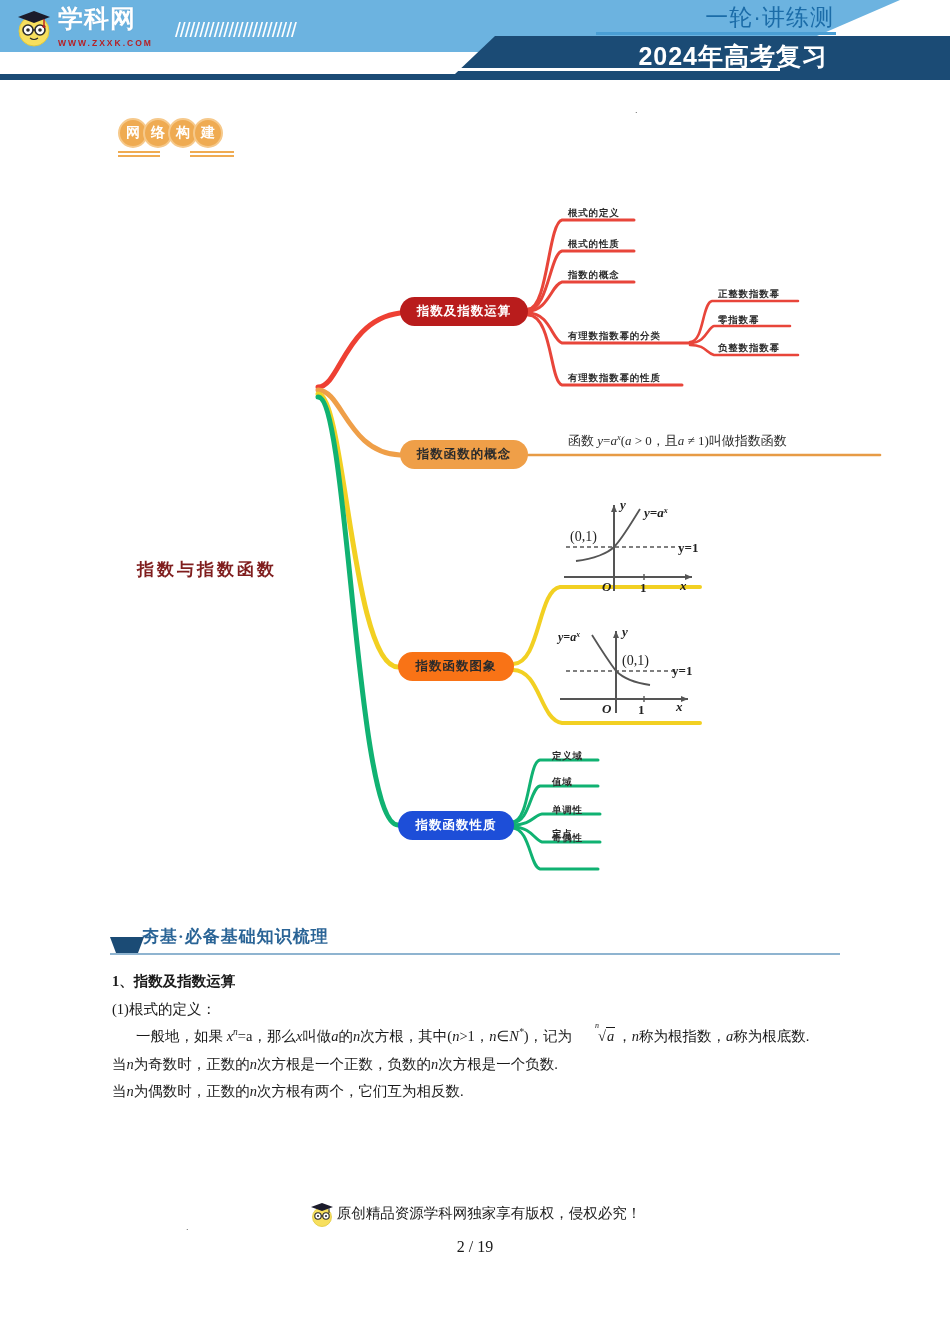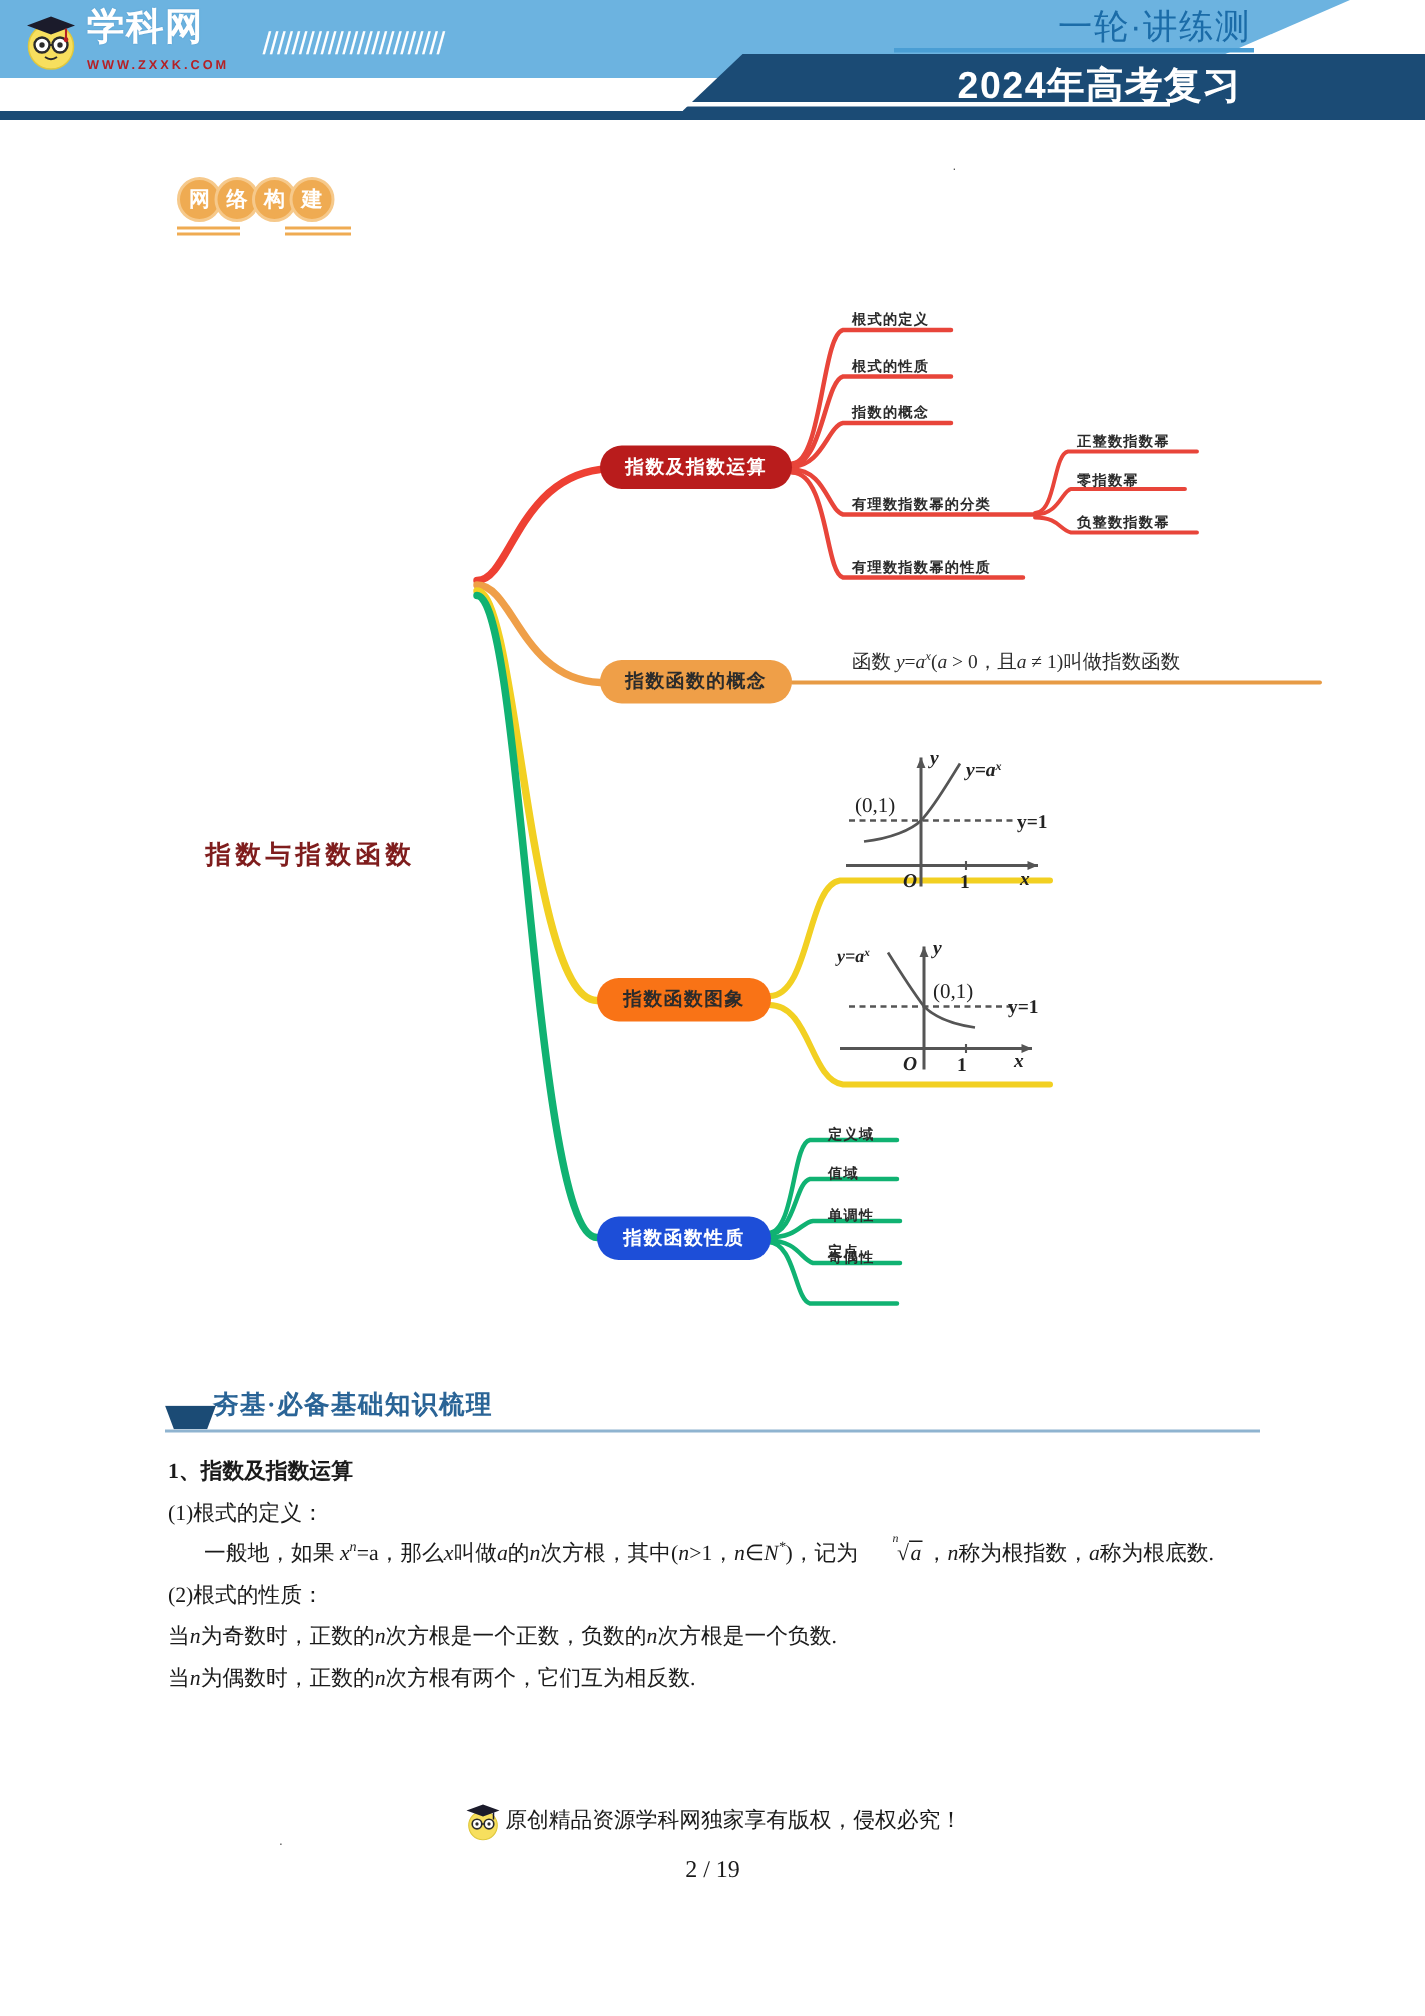--- a/index.html
+++ b/index.html
@@ -342,21 +342,20 @@
 
   <div class="bt-bold">1、指数及指数运算</div>
 
   <div class="bt">(1)根式的定义：</div>
 
   <div class="bt bt-indent">
     <span>一般地，如果</span>
     <em class="mvar">x</em><sup class="mexp">n</sup><span>=a</span><span>，那么</span><em class="mvar">x</em><span>叫做</span><em class="mvar">a</em><span>的</span><em class="mvar">n</em><span>次方根，其中(</span><em class="mvar">n</em><span>&gt;1，</span><em class="mvar">n</em><span>∈</span><em class="mvar">N</em><sup class="mexp">*</sup><span>)，记为</span><span class="radical"><span class="idx">n</span>√<span style="border-top:1px solid #1a1a1a; padding:0 1px;"><em class="mvar">a</em></span></span><span>，</span><em class="mvar">n</em><span>称为根指数，</span><em class="mvar">a</em><span>称为根底数.</span>
   </div>
 
-  <div class="bt">(2)根式的性质：</div>
 
   <div class="bt">
     <span>当</span><em class="mvar">n</em><span>为奇数时，正数的</span><em class="mvar">n</em><span>次方根是一个正数，负数的</span><em class="mvar">n</em><span>次方根是一个负数.</span>
   </div>
 
   <div class="bt">
     <span>当</span><em class="mvar">n</em><span>为偶数时，正数的</span><em class="mvar">n</em><span>次方根有两个，它们互为相反数.</span>
   </div>
 </div>
 

